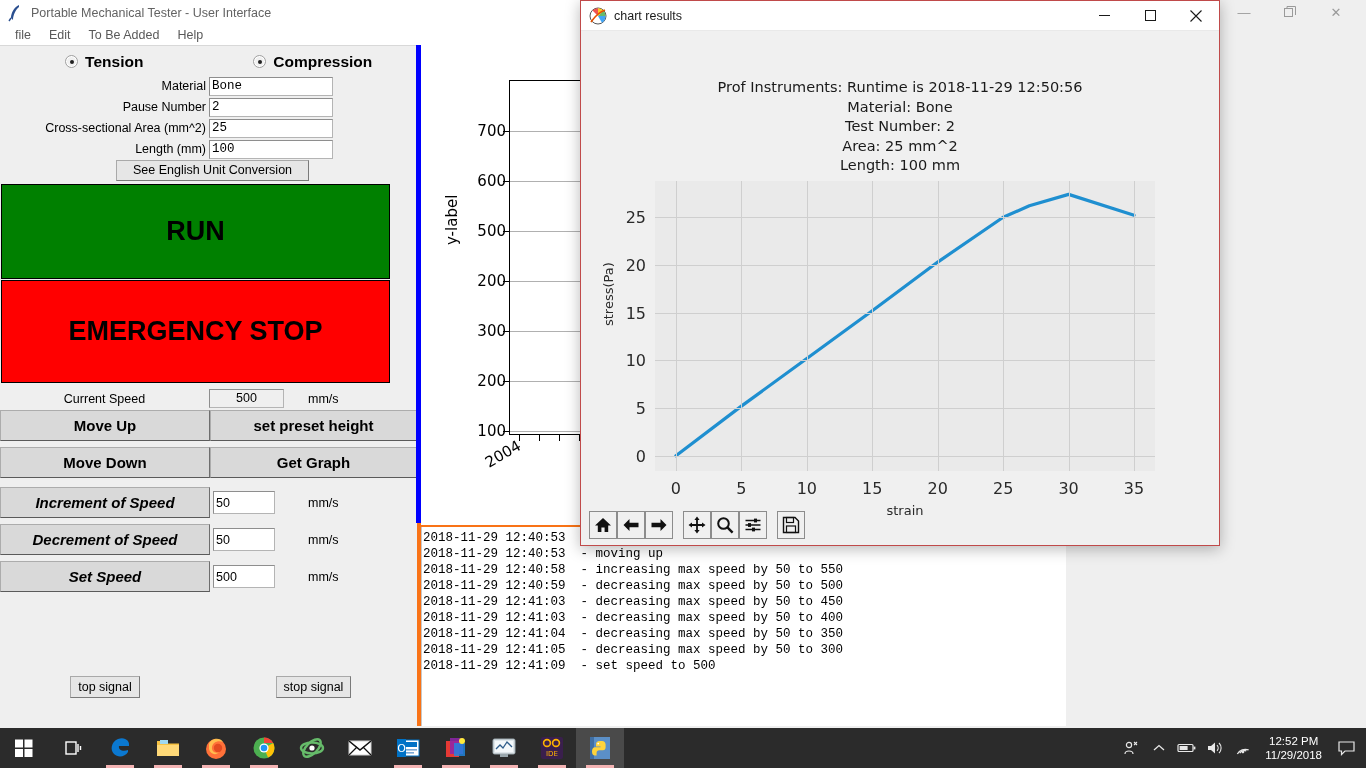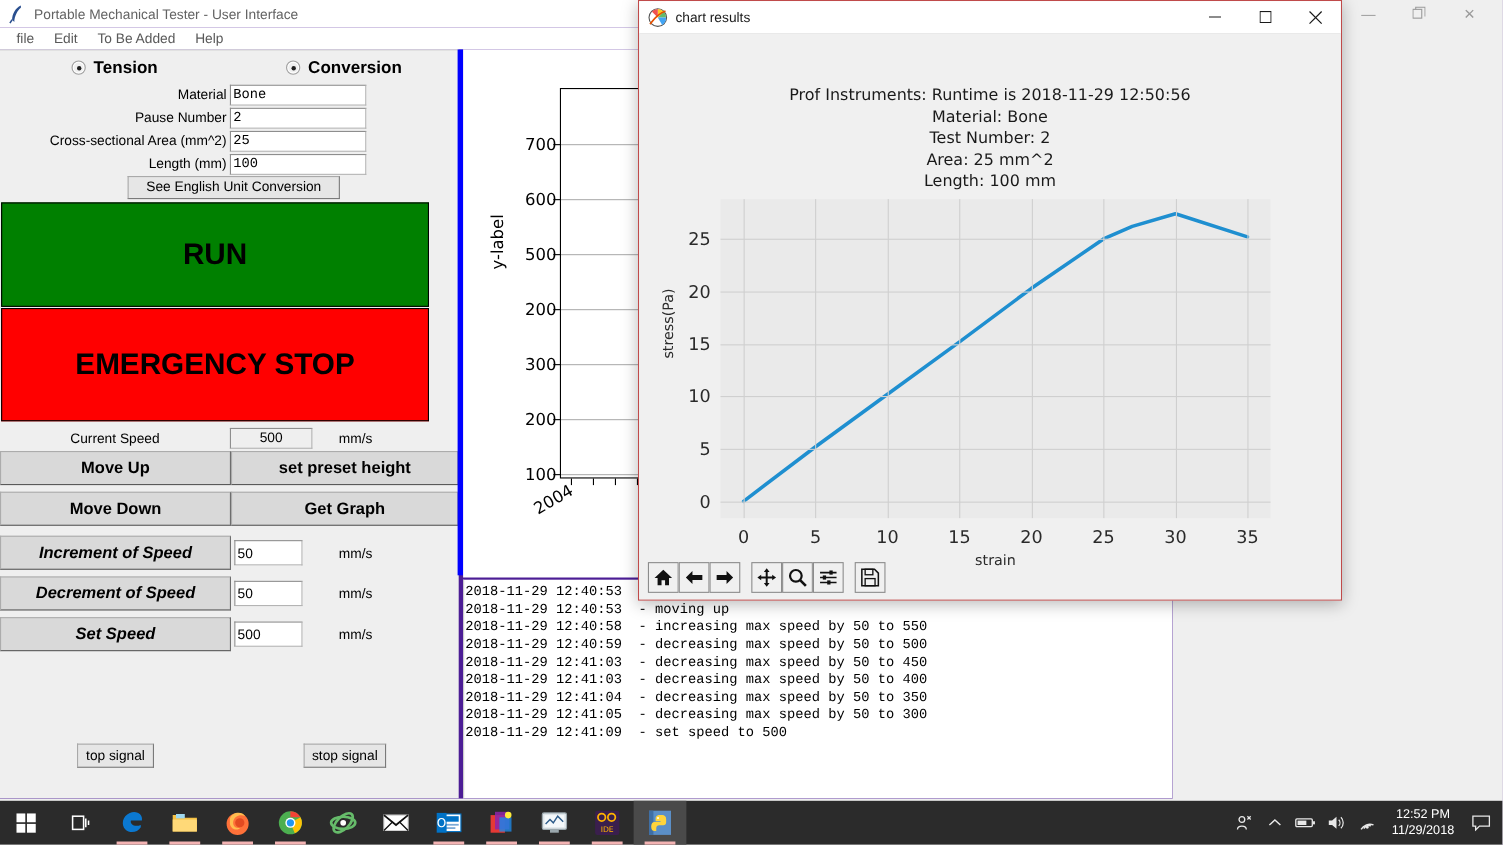--- a/index.html
+++ b/index.html
@@ -13,21 +13,21 @@
   #screen {
     position: relative;
     width: 1366px; height: 768px;
     background: #efefef;
   }
 
   
   #main-window {
     position: absolute; left: 0; top: 0;
     width: 1066px; height: 726px;
-    background: #4c1d95;
+    background: #f97316;
     overflow: hidden;
   }
   #main-titlebar {
     position: absolute; left: 0; top: 0;
     width: 1066px; height: 25px;
     background: #ffffff;
     display: flex; align-items: center;
   }
   #main-titlebar .tb-icon {
     width: 22px; height: 22px; margin-left: 5px;
@@ -422,21 +422,21 @@
 
     <div id="left-panel">
 
       <div class="mode-row">
         <div class="mode-opt">
           <span class="radio checked"></span>
           <span class="mode-label">Tension</span>
         </div>
         <div class="mode-opt">
           <span class="radio checked"></span>
-          <span class="mode-label">Conversion</span>
+          <span class="mode-label">Compression</span>
         </div>
       </div>
 
       <div class="field-rows">
         <div class="field-row">
           <span class="field-label">Material</span>
           <input class="field-input" value="Bone" style="">
         </div>
         <div class="field-row">
           <span class="field-label">Pause Number</span>

